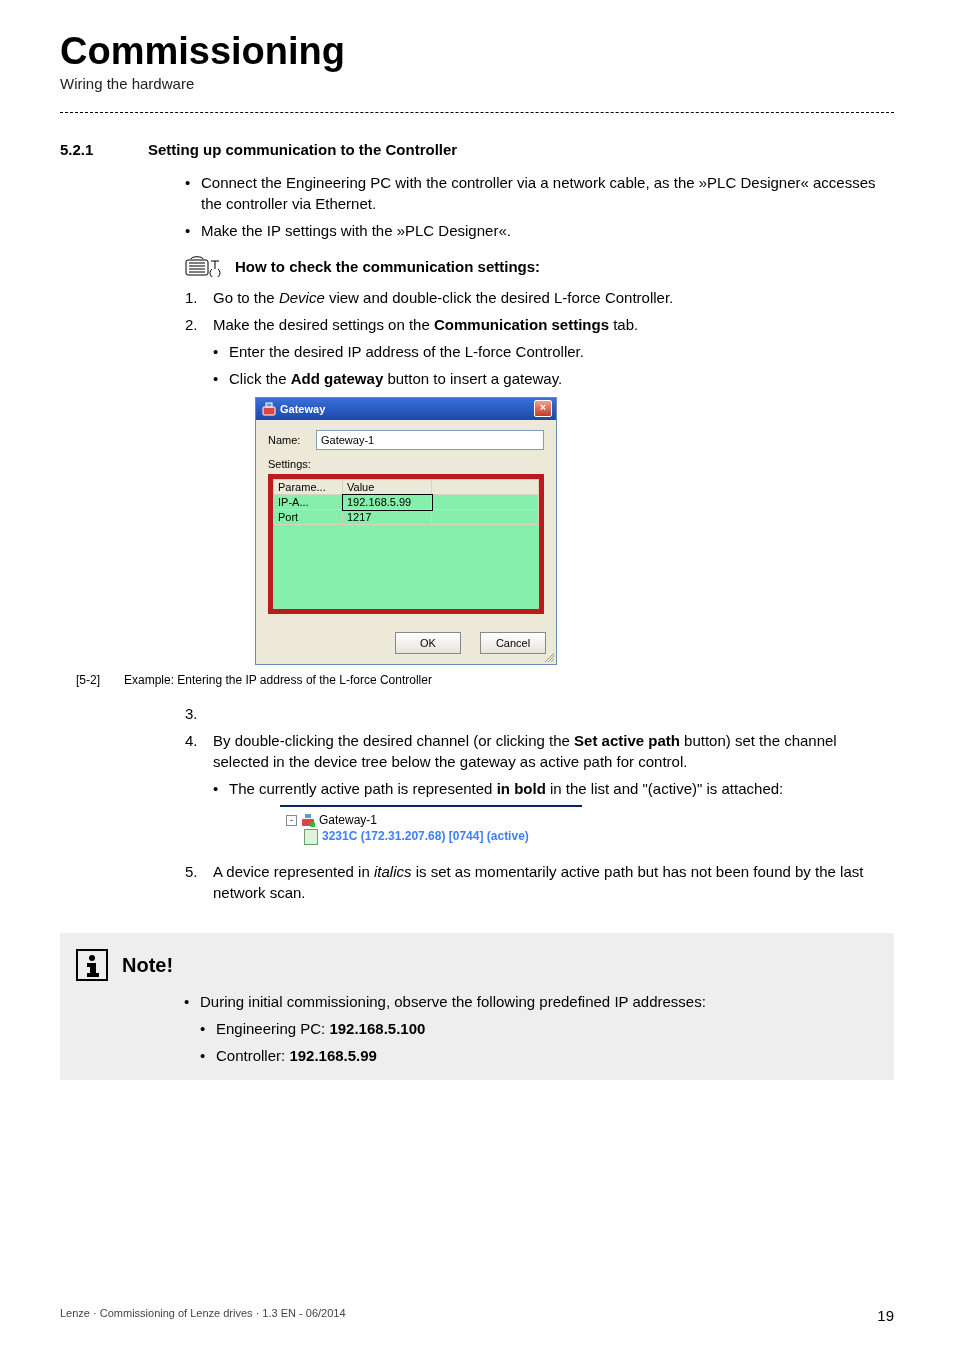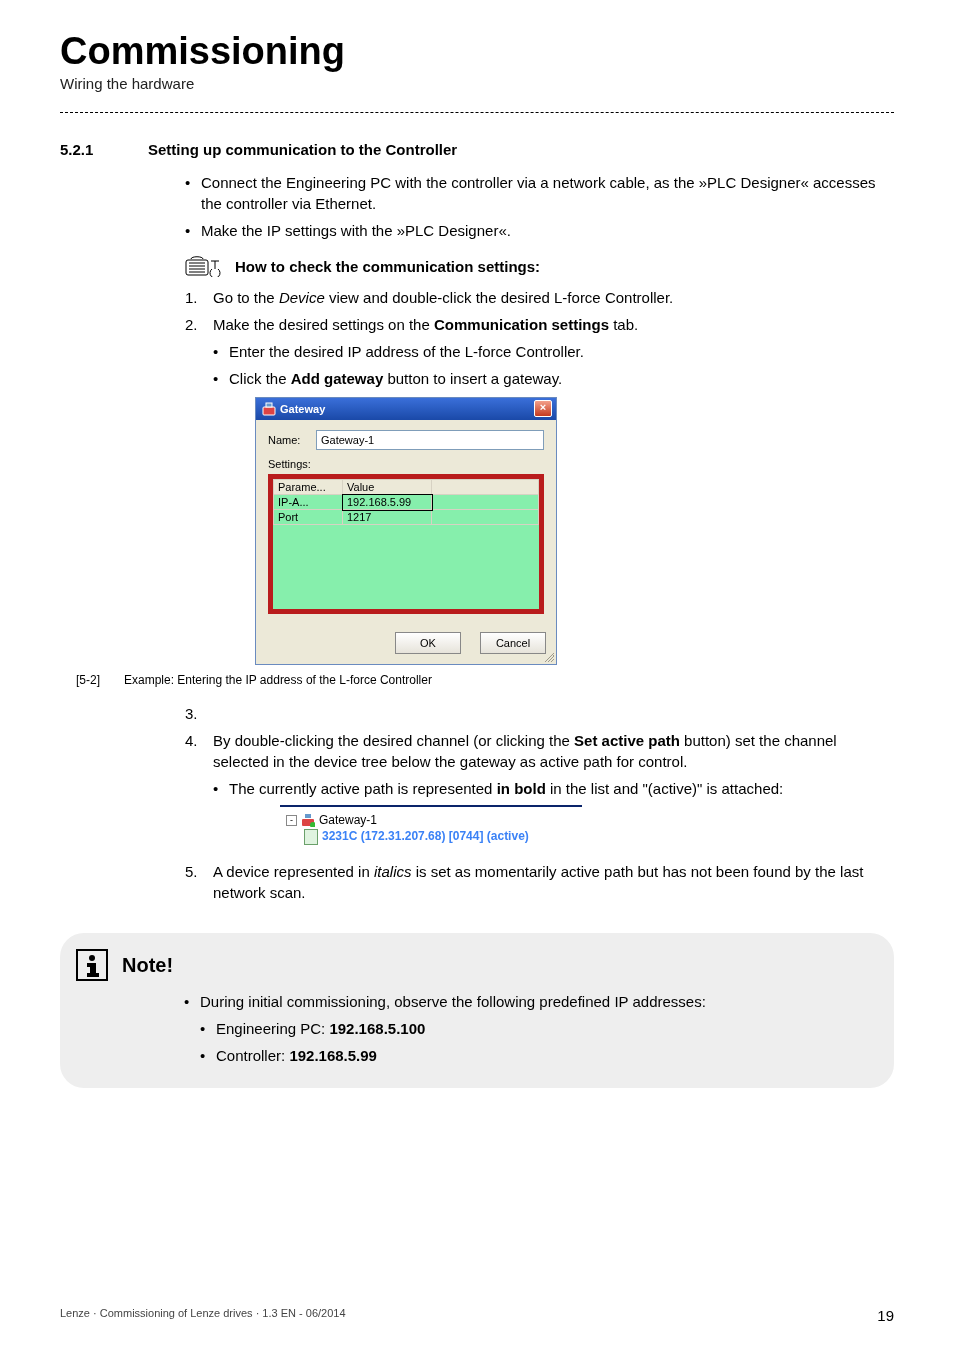--- a/index.html
+++ b/index.html
@@ -240,22 +240,21 @@
     position: relative;
   }
   .tree-gw-icon {
     width: 14px; height: 14px; margin-right: 4px; position: relative;
   }
 
   
   .note-box {
     background: #eee;
     margin-top: 30px;
-    padding: 16px 16px 16px 16px;
-    border-radius: 24px;
+    padding: 16px 16px 8px 16px;
   }
   .note-head {
     display: flex;
     align-items: center;
     margin-bottom: 10px;
   }
   .note-head svg { flex: 0 0 auto; }
   .note-title {
     font-size: 20px;
     font-weight: bold;

